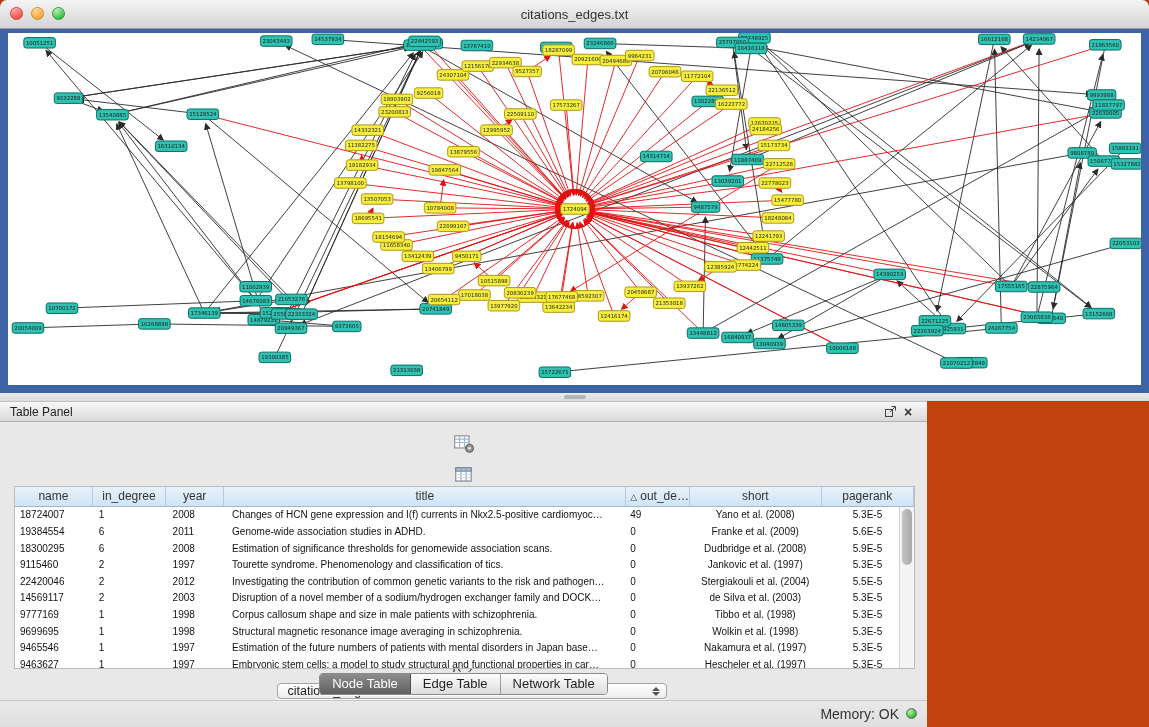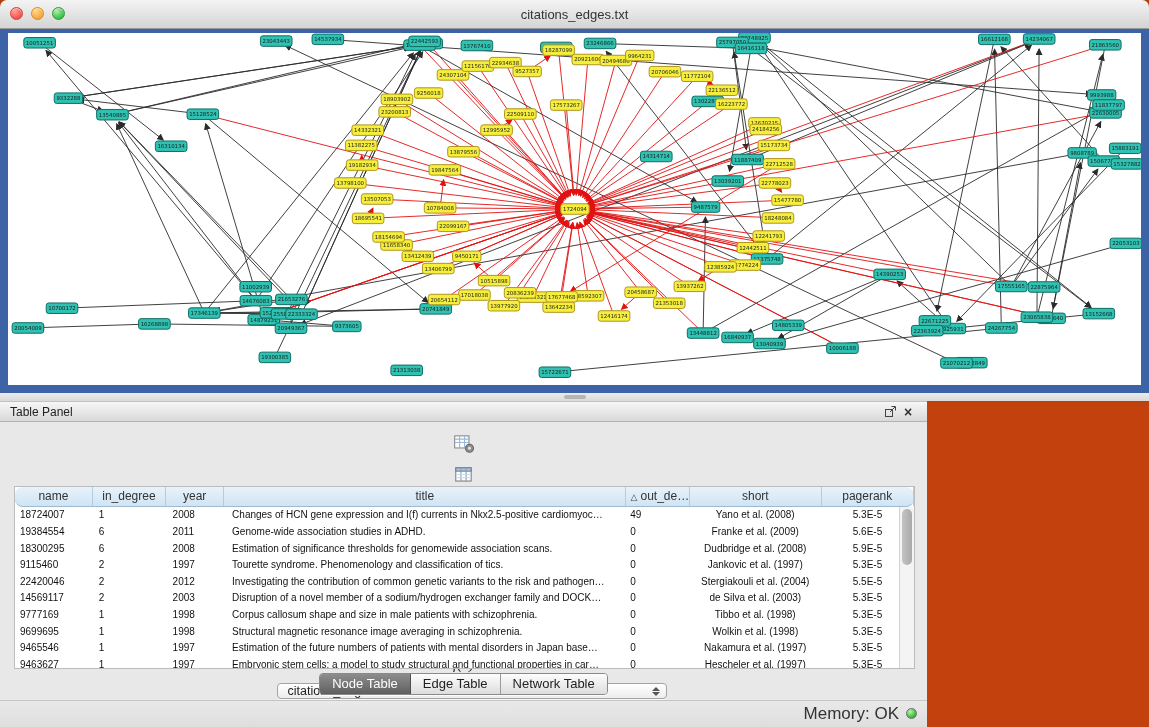--- a/index.html
+++ b/index.html
@@ -34,43 +34,43 @@
   .toolbar{height:56px;display:flex;align-items:center;gap:10px;padding:10px 12px 0 12px;box-sizing:border-box;flex-direction:column;}
   .tbtn{width:26px;height:26px;border:none;background:transparent;display:flex;align-items:center;justify-content:center;padding:0;}
   .fx{font-family:"Liberation Serif",serif;font-style:italic;font-size:15px;color:#222;}
   .combo{width:390px;height:23px;margin-left:16px;border:1px solid #a3a3a3;border-radius:4px;background:linear-gradient(#ffffff,#ededed);display:flex;align-items:center;padding:0 4px 0 10px;font-size:12.5px;color:#222;box-sizing:border-box;box-shadow:0 1px 0 rgba(255,255,255,.7);}
   .combo .cval{flex:1;overflow:hidden;white-space:nowrap;}
   .combo-arrows{display:flex;flex-direction:column;align-items:center;gap:1px;padding-right:2px;}
   .combo-arrows .up{width:0;height:0;border-left:4px solid transparent;border-right:4px solid transparent;border-bottom:4px solid #555;}
   .combo-arrows .down{width:0;height:0;border-left:4px solid transparent;border-right:4px solid transparent;border-top:4px solid #555;}
 
   .tablewrap{margin:8px 12px 0 14px;height:188px;background:#fff;border:1px solid #bcbcbc;box-sizing:border-box;position:relative;overflow:hidden;}
-  .thead{display:flex;height:20px;line-height:19px;background:linear-gradient(#e8f2fb,#cfe4f4);border-bottom:1px solid #9fb9ce;font-size:12px;color:#333;box-sizing:border-box;border-radius:8px;}
+  .thead{display:flex;height:20px;line-height:19px;background:linear-gradient(#e8f2fb,#cfe4f4);border-bottom:1px solid #9fb9ce;font-size:12px;color:#333;box-sizing:border-box;}
   .th{box-sizing:border-box;border-right:1px solid #b3cbdf;text-align:center;overflow:hidden;white-space:nowrap;}
   .th .sort{font-size:9px;margin-right:3px;color:#444;}
   .thead>div:nth-child(1){width:96px}.thead>div:nth-child(2){width:90px}.thead>div:nth-child(3){width:72px}
-  .thead>div:nth-child(4){width:496px}.thead>div:nth-child(5){width:78px;text-align:right;padding-left:4px;}
+  .thead>div:nth-child(4){width:496px}.thead>div:nth-child(5){width:78px;text-align:center;padding-left:4px;}
   .thead>div:nth-child(6){width:162px}.thead>div:nth-child(7){width:114px}
   .thead>div:nth-child(8){flex:1;border-right:none;}
   .tbody{height:166px;overflow:hidden;}
   .tr{display:flex;height:16.6px;line-height:16.6px;font-size:10px;color:#111;}
   .td{box-sizing:border-box;padding:0 5px;overflow:hidden;white-space:nowrap;}
   .tr>div:nth-child(1){width:96px}.tr>div:nth-child(2){width:90px}.tr>div:nth-child(3){width:72px}
   .tr>div:nth-child(4){width:496px}.tr>div:nth-child(5){width:78px}
   .tr>div:nth-child(6){width:162px;text-align:center}.tr>div:nth-child(7){width:114px;text-align:center}
   .vscroll{position:absolute;right:0;top:20px;bottom:0;width:15px;background:#f4f4f4;border-left:1px solid #d2d2d2;box-sizing:border-box;}
   .vthumb{position:absolute;left:2px;right:2px;top:2px;height:56px;border-radius:6px;background:linear-gradient(90deg,#c4c4c4,#a9a9a9);}
 
   .tabbar-row{height:32px;display:flex;align-items:center;justify-content:center;}
   .tabbar{display:flex;border:1px solid #8a8a8a;border-radius:4px;overflow:hidden;box-shadow:0 1px 0 rgba(255,255,255,.8);}
   .seg{padding:2px 12px;font-size:13px;color:#222;background:linear-gradient(#fdfdfd,#dddddd);border-right:1px solid #9b9b9b;line-height:16px;}
   .seg:last-child{border-right:none;}
   .seg.sel{background:linear-gradient(#8d8d8d,#5f5f5f);color:#fff;border-right:1px solid #4f4f4f;}
 
-  .statusbar{height:28px;border-top:1px solid #c6c6c6;display:flex;align-items:center;justify-content:flex-end;gap:7px;padding:0 10px;font-size:17px;color:#333;box-sizing:border-box;background:linear-gradient(#e9e9e9,#dedede);}
+  .statusbar{height:28px;border-top:1px solid #c6c6c6;display:flex;align-items:center;justify-content:flex-end;gap:7px;padding:0 10px;font-size:14px;color:#333;box-sizing:border-box;background:linear-gradient(#e9e9e9,#dedede);}
   .memdot{width:11px;height:11px;border-radius:50%;background:radial-gradient(circle at 35% 30%,#baf2a8,#3dbb3d 65%,#1d8f1d);border:1px solid #6d6d6d;box-sizing:border-box;}
 </style>
 </head>
 <body>
 
 <div class="app">
 
   <div class="network-window">
     <div class="titlebar">
       <div class="traffic">

